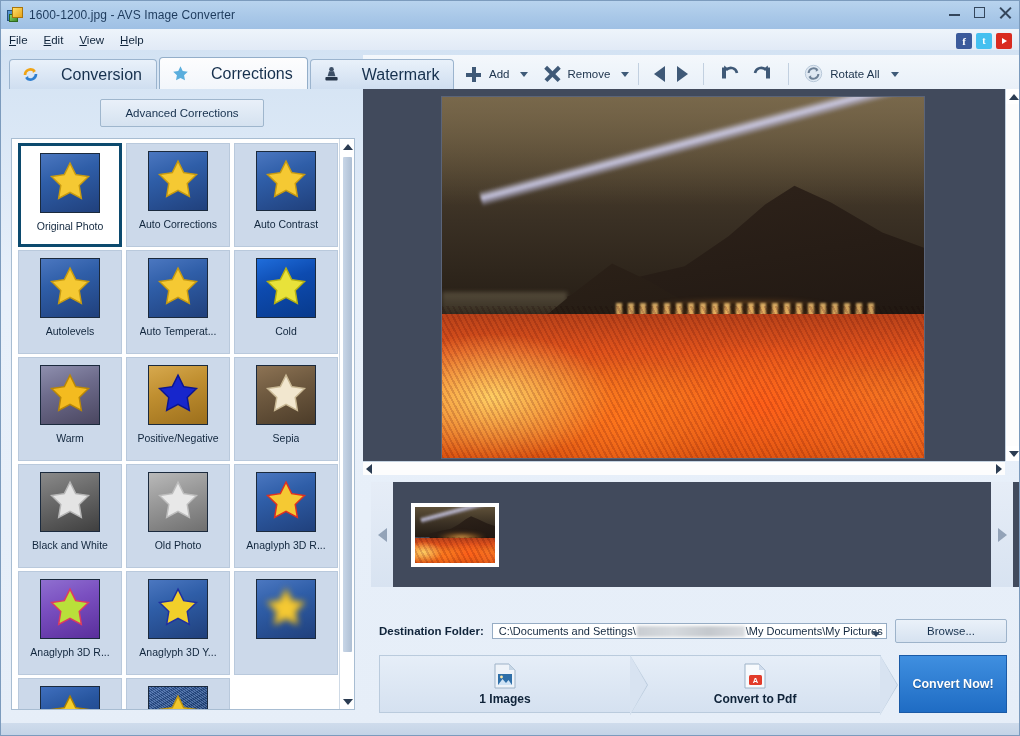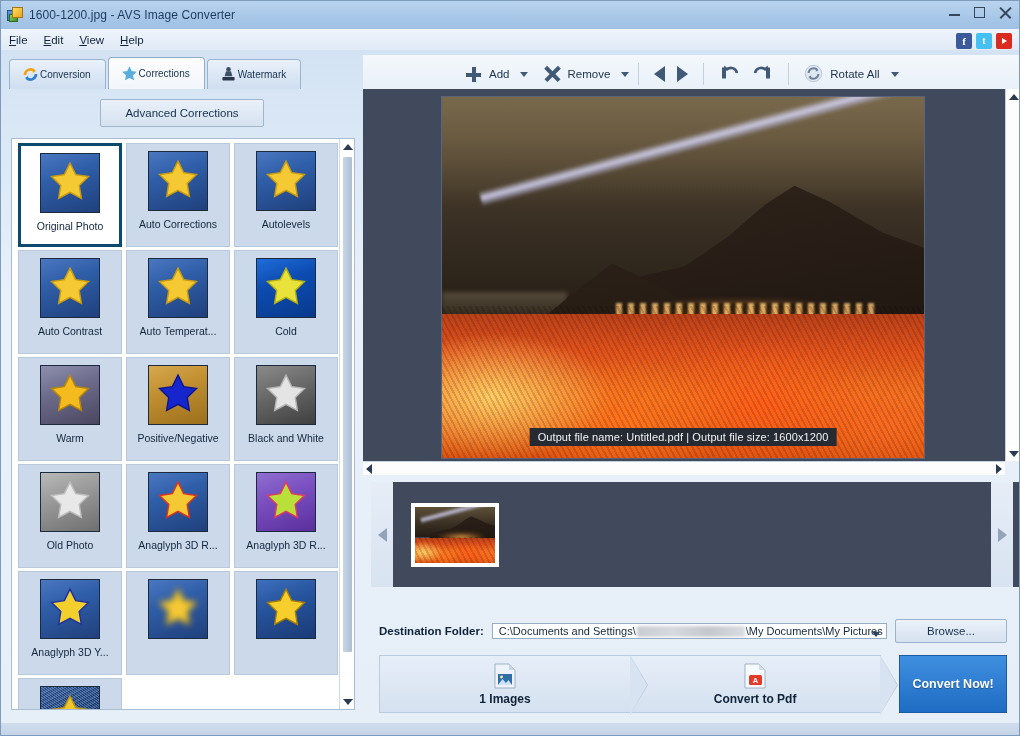--- a/index.html
+++ b/index.html
@@ -59,23 +59,23 @@
      font-family:"Liberation Serif", serif; line-height:1; }
   .soc.fb { background:#3b5a9b; }
   .soc.tw { background:#45c0f0; font-size:10px; }
   .soc.yt { background:#d92b20; }
   .soc.yt .play { width:0;height:0;border-left:5px solid #fff;
       border-top:3.5px solid transparent;border-bottom:3.5px solid transparent;margin-left:1px;}
 
   
   #tabs { position:absolute; left:8px; top:56px; height:32px; display:flex; align-items:flex-end; z-index:6; }
   .tab {
-    height:30px; display:flex; align-items:center; gap:1px;
+    height:30px; display:flex; align-items:center; gap:22px;
     padding:0 14px 0 12px; border:1px solid #9bb4ce; border-bottom:none;
-    border-radius:4px 4px 0 0; font-size:10px; color:#1b3busy;
+    border-radius:4px 4px 0 0; font-size:16px; color:#1b3busy;
     color:#16304d; cursor:default;
     background:linear-gradient(180deg,#e9f1fa,#cfdef0);
     margin-right:2px; position:relative;
   }
   .tab.active {
     background:linear-gradient(180deg,#fdfdfe,#f2f6fb);
     height:32px; z-index:3; border-color:#93aec9;
   }
   .tab-icon { width:17px; height:17px; position:relative; flex:0 0 17px; }
 
@@ -441,36 +441,36 @@
                 </svg></div>
             </div>
             <div class="eff-name">Auto Corrections</div>
           </div>
           <div class="eff-tile">
             <div class="eff-thumb" style="background: linear-gradient(160deg, rgb(75, 119, 192) 0%, rgb(47, 94, 168) 38%, rgb(32, 64, 124) 100%);">
               <div class="star"><svg width="42" height="42" viewBox="0 0 20 20">
                   <path d="M10 1.4 12.7 6.9l6.1.9-4.4 4.3 1 6.1L10 15.3 4.6 18.2l1-6.1L1.2 7.8l6.1-.9z" fill="#f5c933" stroke="#c79a10" stroke-width="0.7"></path>
                 </svg></div>
             </div>
+            <div class="eff-name">Auto Contrast</div>
+          </div>
+          <div class="eff-tile">
+            <div class="eff-thumb" style="background: linear-gradient(160deg, rgb(75, 119, 192) 0%, rgb(47, 94, 168) 38%, rgb(32, 64, 124) 100%);">
+              <div class="star"><svg width="42" height="42" viewBox="0 0 20 20">
+                  <path d="M10 1.4 12.7 6.9l6.1.9-4.4 4.3 1 6.1L10 15.3 4.6 18.2l1-6.1L1.2 7.8l6.1-.9z" fill="#f5c933" stroke="#c79a10" stroke-width="0.7"></path>
+                </svg></div>
+            </div>
             <div class="eff-name">Autolevels</div>
           </div>
           <div class="eff-tile">
             <div class="eff-thumb" style="background: linear-gradient(160deg, rgb(75, 119, 192) 0%, rgb(47, 94, 168) 38%, rgb(32, 64, 124) 100%);">
               <div class="star"><svg width="42" height="42" viewBox="0 0 20 20">
                   <path d="M10 1.4 12.7 6.9l6.1.9-4.4 4.3 1 6.1L10 15.3 4.6 18.2l1-6.1L1.2 7.8l6.1-.9z" fill="#f5c933" stroke="#c79a10" stroke-width="0.7"></path>
                 </svg></div>
             </div>
-            <div class="eff-name">Auto Contrast</div>
-          </div>
-          <div class="eff-tile">
-            <div class="eff-thumb" style="background: linear-gradient(160deg, rgb(75, 119, 192) 0%, rgb(47, 94, 168) 38%, rgb(32, 64, 124) 100%);">
-              <div class="star"><svg width="42" height="42" viewBox="0 0 20 20">
-                  <path d="M10 1.4 12.7 6.9l6.1.9-4.4 4.3 1 6.1L10 15.3 4.6 18.2l1-6.1L1.2 7.8l6.1-.9z" fill="#f5c933" stroke="#c79a10" stroke-width="0.7"></path>
-                </svg></div>
-            </div>
             <div class="eff-name">Auto Temperat...</div>
           </div>
           <div class="eff-tile">
             <div class="eff-thumb" style="background: linear-gradient(160deg, rgb(31, 109, 219) 0%, rgb(13, 75, 176) 40%, rgb(8, 58, 140) 100%);">
               <div class="star"><svg width="42" height="42" viewBox="0 0 20 20">
                   <path d="M10 1.4 12.7 6.9l6.1.9-4.4 4.3 1 6.1L10 15.3 4.6 18.2l1-6.1L1.2 7.8l6.1-.9z" fill="#e8e23a" stroke="#b5b011" stroke-width="0.7"></path>
                 </svg></div>
             </div>
             <div class="eff-name">Cold</div>
           </div>
@@ -482,20 +482,28 @@
             </div>
             <div class="eff-name">Warm</div>
           </div>
           <div class="eff-tile">
             <div class="eff-thumb" style="background: linear-gradient(160deg, rgb(215, 169, 78) 0%, rgb(192, 143, 48) 40%, rgb(156, 111, 28) 100%);">
               <div class="star"><svg width="42" height="42" viewBox="0 0 20 20">
                   <path d="M10 1.4 12.7 6.9l6.1.9-4.4 4.3 1 6.1L10 15.3 4.6 18.2l1-6.1L1.2 7.8l6.1-.9z" fill="#1726cc" stroke="#0b1590" stroke-width="0.7"></path>
                 </svg></div>
             </div>
             <div class="eff-name">Positive/Negative</div>
+          </div>
+          <div class="eff-tile">
+            <div class="eff-thumb" style="background: linear-gradient(160deg, rgb(141, 115, 84) 0%, rgb(111, 90, 64) 40%, rgb(76, 60, 41) 100%);">
+              <div class="star"><svg width="42" height="42" viewBox="0 0 20 20">
+                  <path d="M10 1.4 12.7 6.9l6.1.9-4.4 4.3 1 6.1L10 15.3 4.6 18.2l1-6.1L1.2 7.8l6.1-.9z" fill="#f2e7cf" stroke="#c9b894" stroke-width="0.7"></path>
+                </svg></div>
+            </div>
+            <div class="eff-name">Sepia</div>
           </div>
           <div class="eff-tile">
             <div class="eff-thumb" style="background: linear-gradient(160deg, rgb(138, 138, 138) 0%, rgb(107, 107, 107) 40%, rgb(63, 63, 63) 100%);">
               <div class="star"><svg width="42" height="42" viewBox="0 0 20 20">
                   <path d="M10 1.4 12.7 6.9l6.1.9-4.4 4.3 1 6.1L10 15.3 4.6 18.2l1-6.1L1.2 7.8l6.1-.9z" fill="#e4e4e4" stroke="#b5b5b5" stroke-width="0.7"></path>
                 </svg></div>
             </div>
             <div class="eff-name">Black and White</div>
           </div>
           <div class="eff-tile">
@@ -573,21 +581,20 @@
         <div class="ph-sky"></div>
         <div class="ph-sky2"></div>
         <div class="ph-city"></div>
         <div class="ph-beam"></div>
         <div class="ph-temple"></div>
         <div class="ph-temple2"></div>
         <div class="ph-glow"></div>
         <div class="ph-windows"></div>
         <div class="ph-foliage"></div>
         <div class="ph-foliage-tex"></div>
-        <div id="overlay-caption">Output file name: Untitled.pdf | Output file size: 1600x1200</div>
       </div>
     </div>
     <div id="pv-vscroll">
       <div class="sb-arrow" style="width:16px">
           <div class="sb-up"></div>
         </div>
       <div class="sb-arrow" style="position:absolute;bottom:0;left:0;width:16px">
           <div class="sb-dn"></div>
         </div>
     </div>

